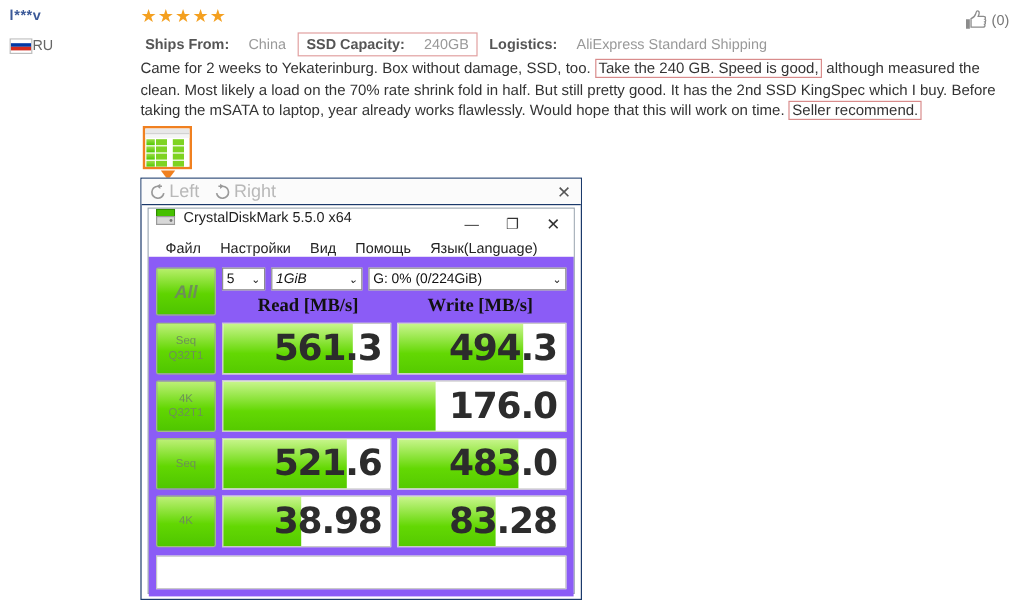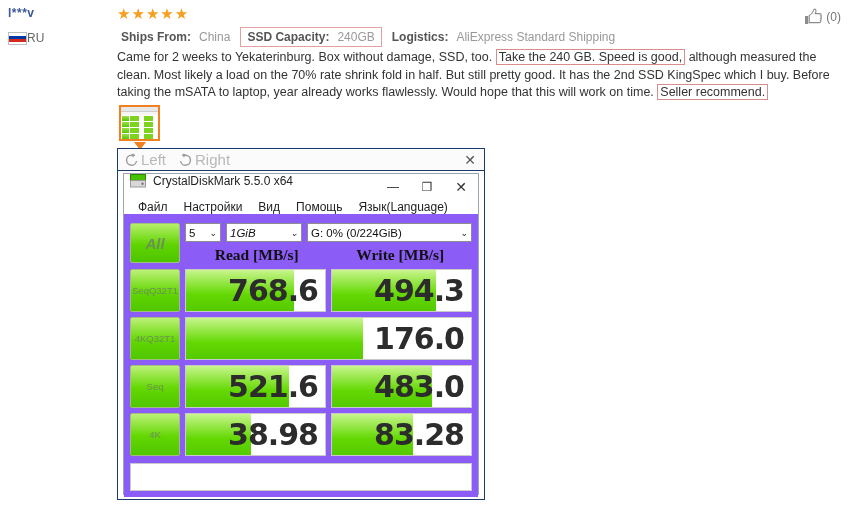--- a/index.html
+++ b/index.html
@@ -26,21 +26,21 @@
   
   .stars{position:absolute;left:117px;top:6px;letter-spacing:1px;color:#f4a020;font-size:15px;line-height:15px;}
 
   
   .like{position:absolute;right:10px;top:8px;display:flex;align-items:center;gap:3px;color:#888;}
   .like svg{display:block;}
   .like-count{font-size:12px;color:#777;}
 
   
   .attrs{position:absolute;left:117px;top:27px;display:flex;align-items:center;gap:0px;font-size:12px;white-space:nowrap;}
-  .attr{display:inline-flex;align-items:baseline;gap:8px;padding:2px 4px;}
+  .attr{display:inline-flex;align-items:baseline;gap:16px;padding:2px 4px;}
   .attr .k{color:#555;font-weight:bold;}
   .attr .v{color:#999;}
   .attr.boxed{border:1px solid #e2a0a0;padding:2px 6px;margin:0 6px;}
 
   
   .review-body{
     position:absolute;left:117px;top:49px;width:722px;
     font-size:12.5px;line-height:17.5px;color:#333;
   }
   .hl{border:1px solid #d98c8c;padding:0 2px;}
@@ -121,21 +121,21 @@
   .sel-drive{flex:1;}
   .head-row{display:flex;margin-top:4px;}
   .head-cell{flex:1;text-align:center;font-weight:bold;font-size:15.5px;color:#111;font-family:"Liberation Serif", serif;}
 
   
   .res-row{display:flex;align-items:stretch;gap:5px;margin-top:5px;height:43px;}
   .res-label{
     width:50px;
     background:linear-gradient(#bdf077,#62d702 55%,#4fc600);
     border:1px solid #9fbf7d;border-radius:2px;
-    display:flex;flex-direction:row;align-items:center;justify-content:center;
+    display:flex;flex-direction:column;align-items:center;justify-content:center;
     font-size:9.5px;color:#6d8f58;line-height:12px;box-sizing:border-box;
   }
   .res-cell{
     flex:1;border:1px solid #c9c9c9;background:#fff;position:relative;overflow:hidden;
     display:flex;align-items:center;justify-content:flex-end;box-sizing:border-box;
   }
   .res-fill{
     position:absolute;left:0;top:0;bottom:0;
     background:linear-gradient(#c8f58c,#63d803 60%,#55ca00);
   }
@@ -295,21 +295,21 @@
       </div>
 
       <div id="rows-host">
           <div class="res-row">
             <div class="res-label">
               <span>Seq</span>
               <span>Q32T1</span>
             </div>
             <div class="res-cell">
               <div class="res-fill" style="width: 78%;"></div>
-              <div class="res-val">768.6</div>
+              <div class="res-val">561.3</div>
             </div>
             <div class="res-cell">
               <div class="res-fill" style="width: 75%;"></div>
               <div class="res-val">494.3</div>
             </div>
           </div>
           <div class="res-row">
             <div class="res-label">
               <span>4K</span>
               <span>Q32T1</span>

